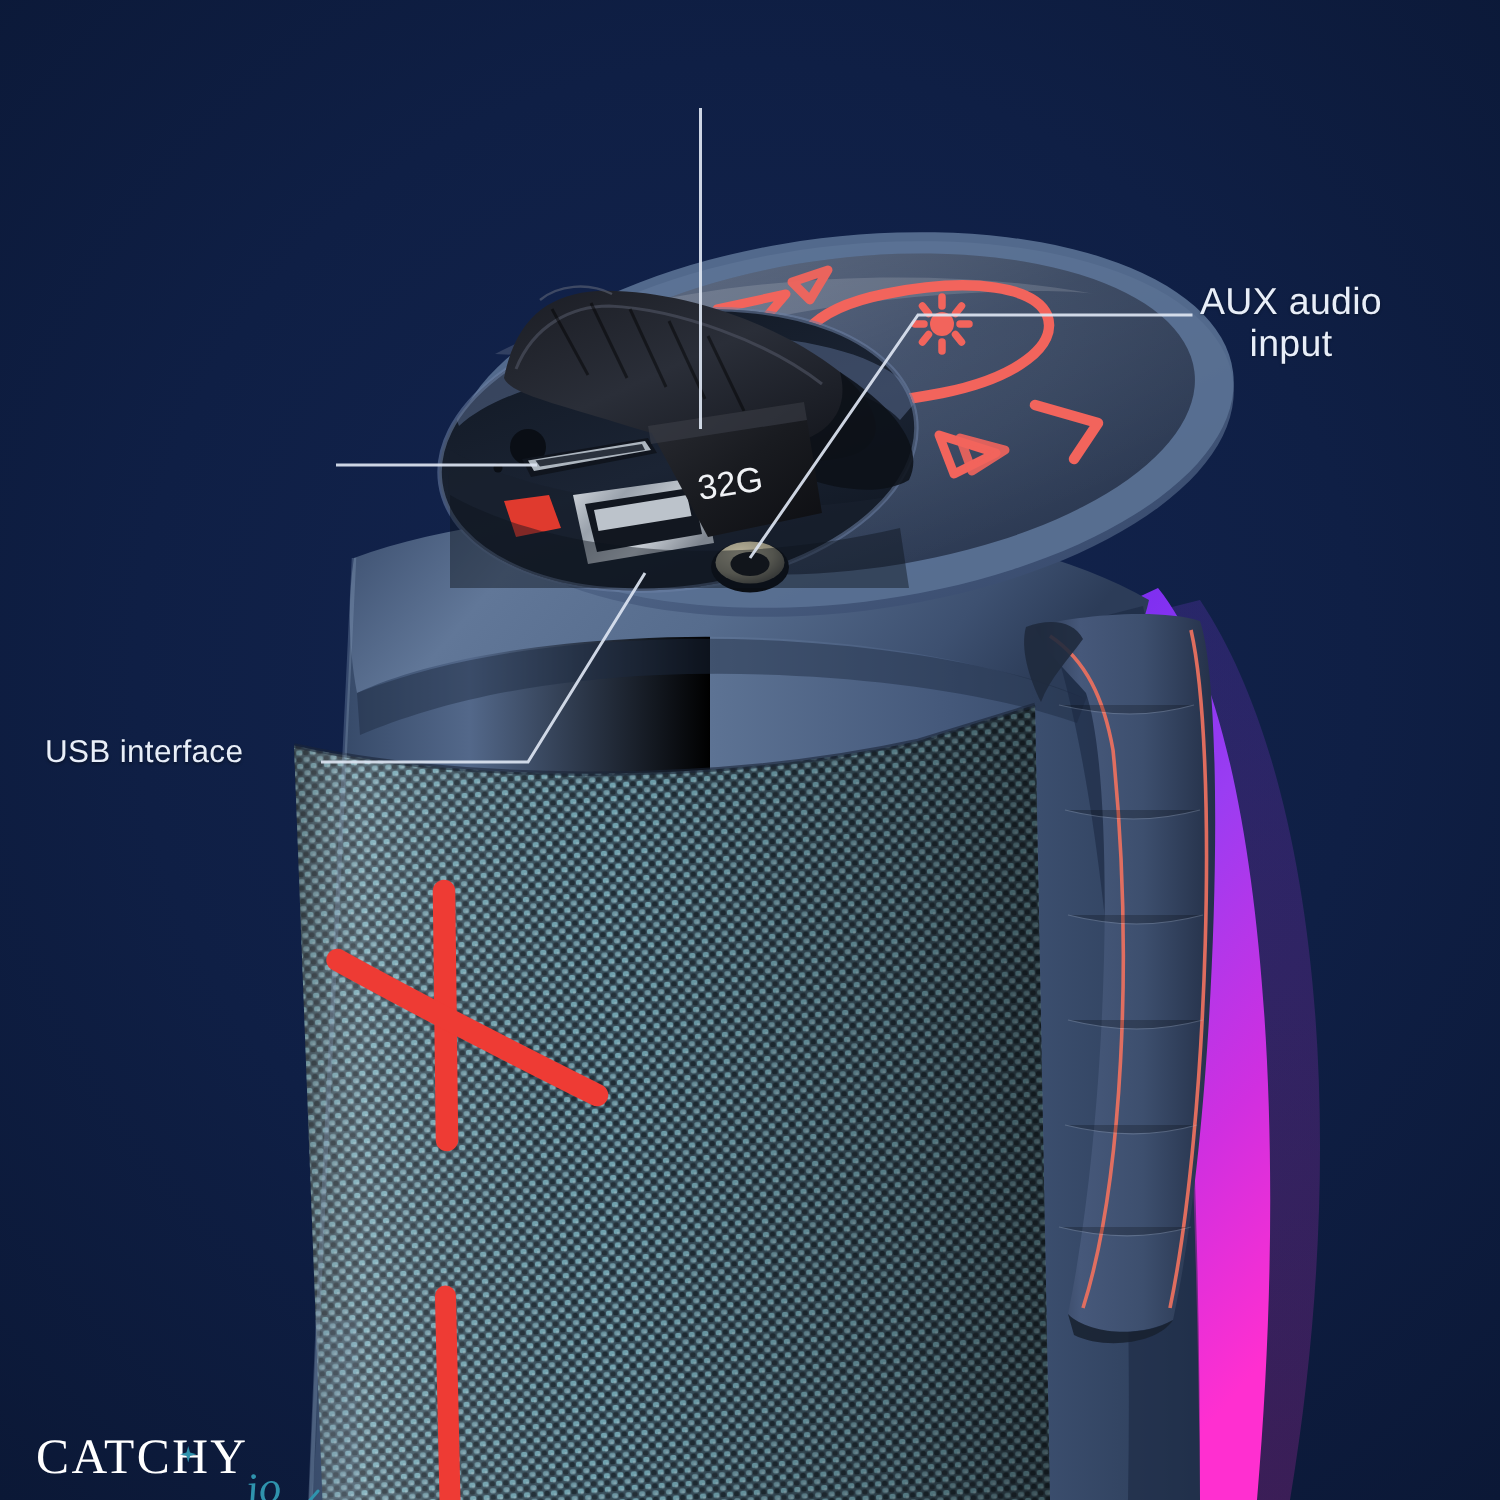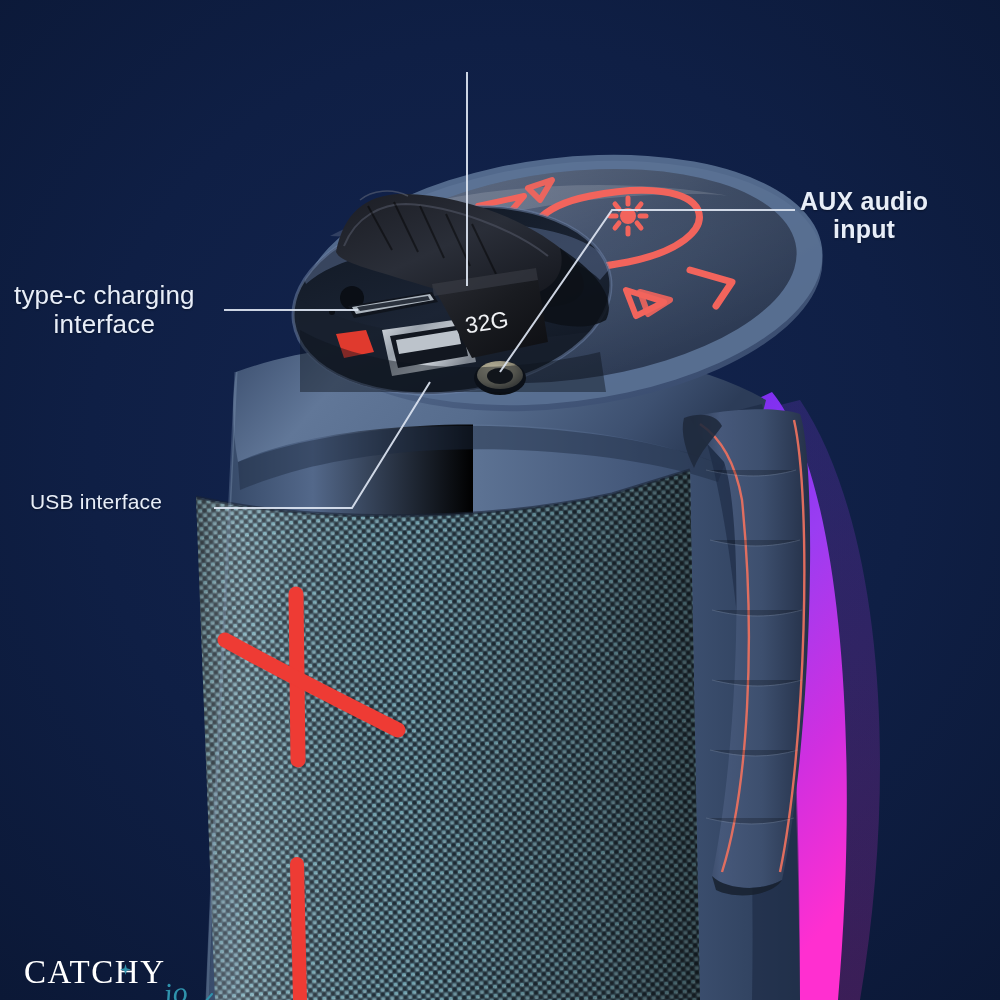--- a/index.html
+++ b/index.html
@@ -12,21 +12,21 @@
   }
   #stage{position:absolute;inset:0;width:1000px;height:1000px;overflow:hidden;
          background:radial-gradient(circle at 50% 45%, #14254f 0%, #0f1f45 55%, #0b1836 100%);}
   .layer{position:absolute;left:0;top:0;width:1000px;height:1000px;}
 
   
   .callout{position:absolute;color:#e8eef8;letter-spacing:.2px;line-height:1.12;
            text-shadow:0 1px 2px rgba(0,0,0,.35);}
   .callout .ln{display:block;white-space:nowrap;}
   #lbl-tf   {left:390px;top:31px;font-size:27px;}
-  #lbl-aux  {left:800px;top:187px;font-size:25px;text-align:center;font-weight:bold;}
+  #lbl-aux  {left:800px;top:187px;font-size:25px;text-align:center;}
   #lbl-typec{left:14px;top:281px;font-size:26px;text-align:center;}
   #lbl-usb  {left:30px;top:490px;font-size:21px;}
 
   
   #logo{position:absolute;left:24px;top:954px;}
   #logo .word{font-family:"Liberation Serif", serif;font-size:33px;letter-spacing:1.6px;
               color:#ffffff;font-weight:400;display:inline-block;position:relative;}
   #logo .spark{position:absolute;left:96px;top:10px;width:11px;height:11px;color:#2f93ad;}
   #logo .jo{position:absolute;left:140px;top:22px;font-family:"Liberation Serif", serif;
             font-style:italic;font-size:30px;color:#2f93ad;transform:rotate(-6deg);}
@@ -330,24 +330,20 @@
       <path d="M214 508 L352 508 L430 382"></path>
     </g>
   </svg>
 
 
   <div class="callout" id="lbl-aux">
     <span class="ln">AUX audio</span>
     <span class="ln">input</span>
   </div>
 
-  <div class="callout" id="lbl-typec">
-    <span class="ln">type-c charging</span>
-    <span class="ln">interface</span>
-  </div>
 
   <div class="callout" id="lbl-usb">
     <span class="ln">USB interface</span>
   </div>
 
   <div id="logo">
     <span class="word">CATCHY</span>
     <svg class="spark" viewBox="0 0 12 12">
       <path d="M6 0 L7.3 4.7 L12 6 L7.3 7.3 L6 12 L4.7 7.3 L0 6 L4.7 4.7 Z" fill="#2f93ad"></path>
     </svg>

